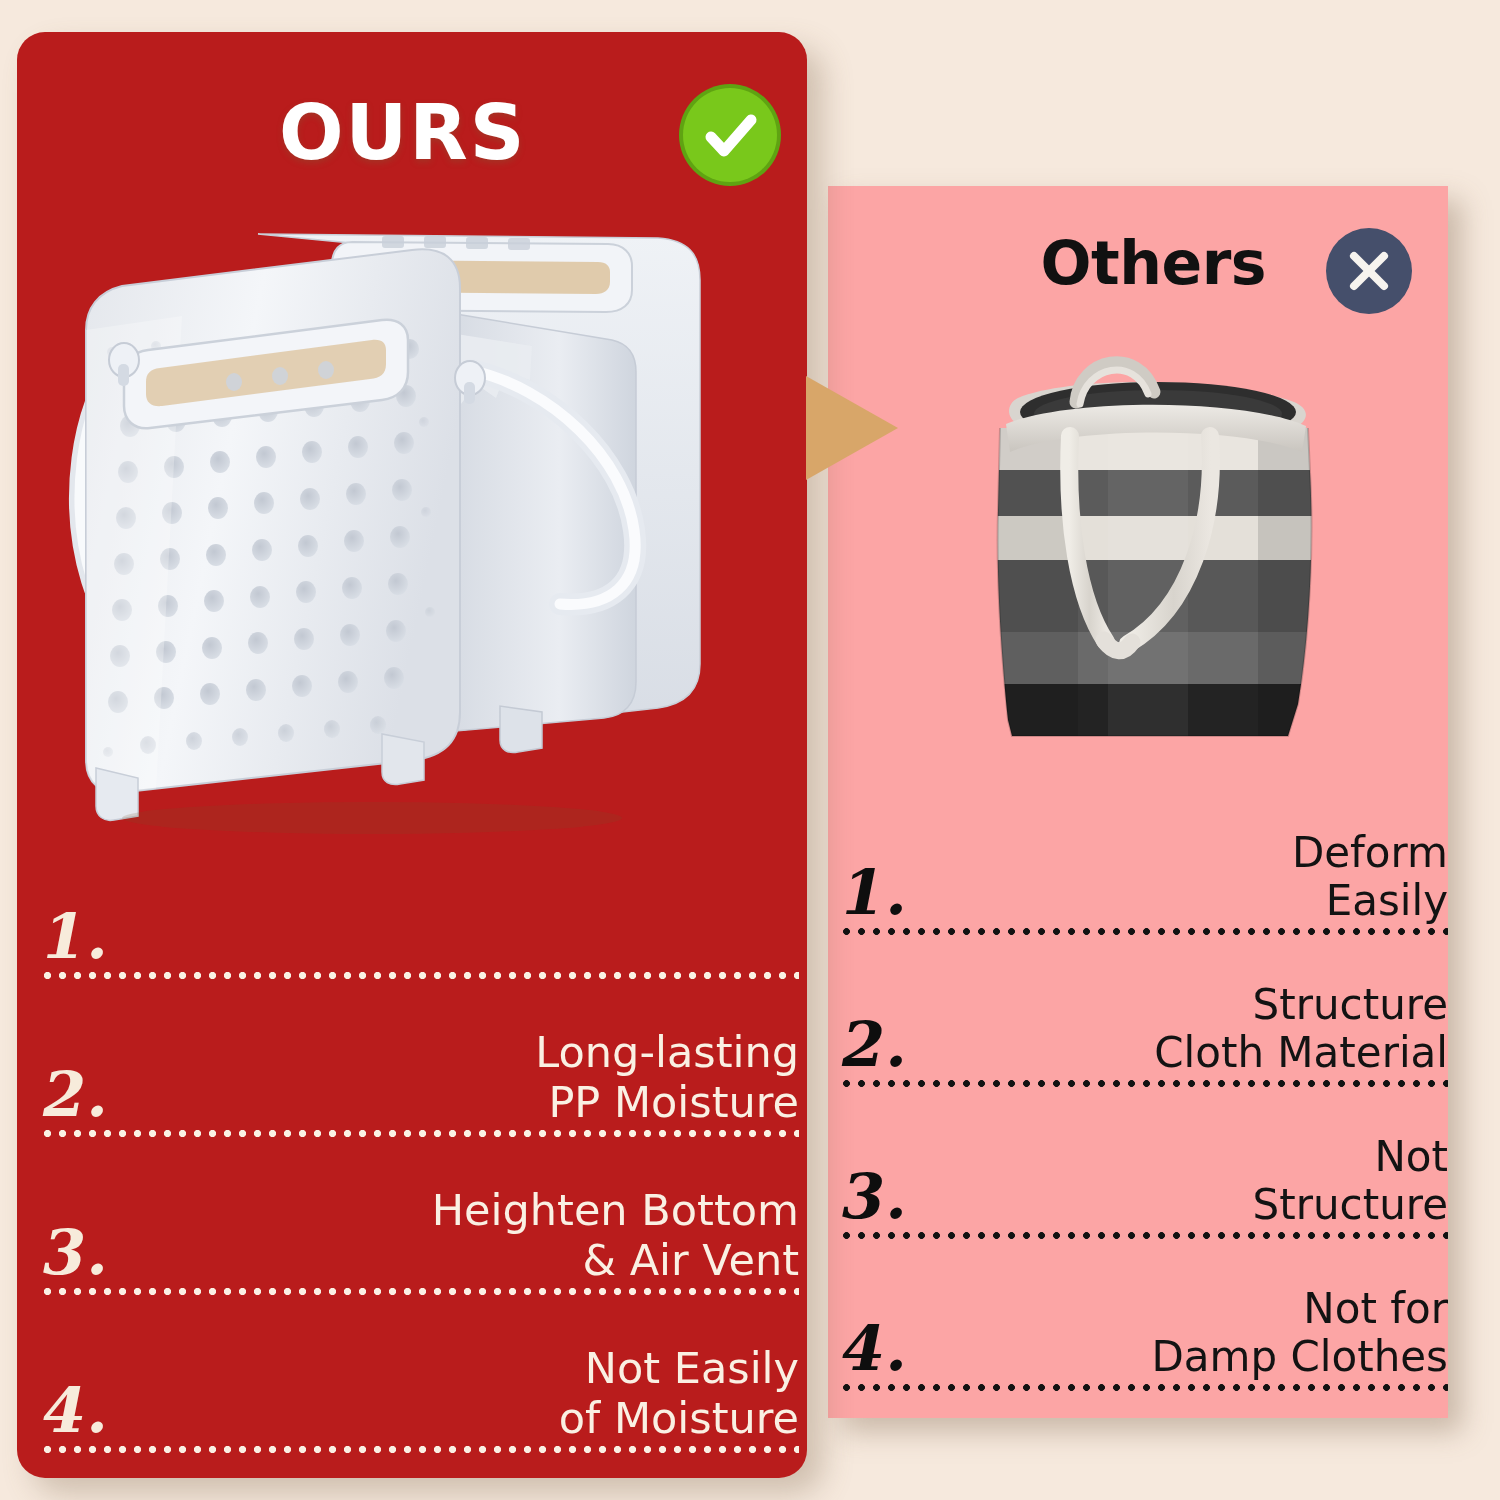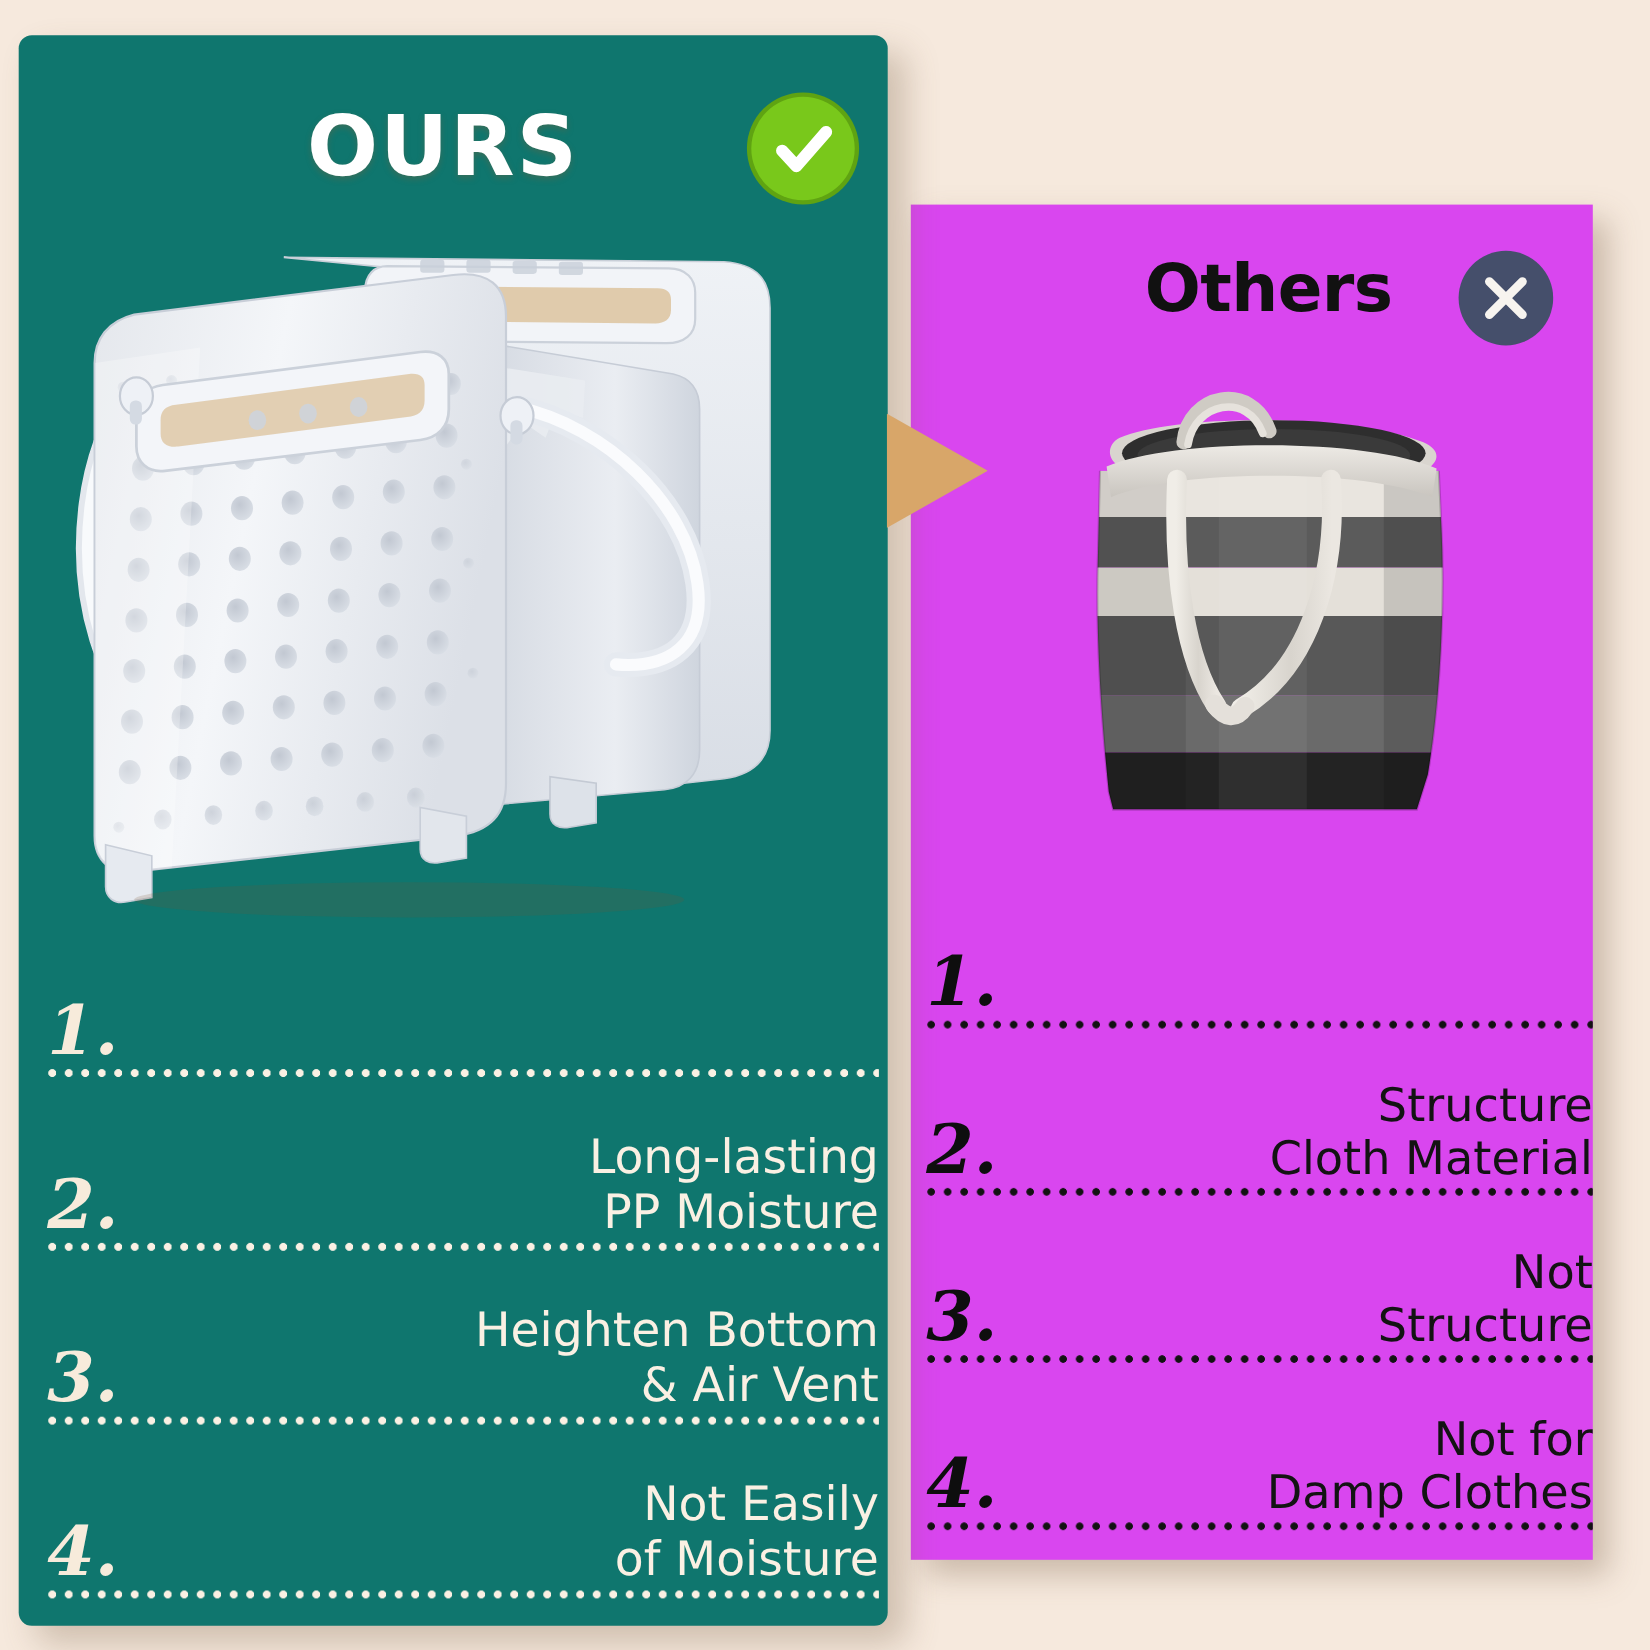--- a/index.html
+++ b/index.html
@@ -15,21 +15,21 @@
 
   .canvas { position: absolute; inset: 0; }
 
   
   .others-panel {
     position: absolute;
     left: 828px;
     top: 186px;
     width: 620px;
     height: 1232px;
-    background: #d946ef;
+    background: #fca5a5;
     box-shadow: 14px 14px 26px rgba(120, 95, 70, 0.34);
     z-index: 1;
   }
 
   .others-header {
     position: absolute;
     left: 0; top: 20px;
     width: 620px;
     height: 120px;
   }
@@ -69,22 +69,22 @@
     width: 606px;
   }
 
   
   .ours-panel {
     position: absolute;
     left: 17px;
     top: 32px;
     width: 790px;
     height: 1446px;
-    background: #0f766e;
-    border-radius: 12px;
+    background: #b91c1c;
+    border-radius: 28px;
     box-shadow: 16px 16px 30px rgba(120, 95, 70, 0.30);
     z-index: 2;
   }
 
   .arrow-tab {
     position: absolute;
     left: 806px;
     top: 376px;
     width: 92px;
     height: 104px;
@@ -246,20 +246,22 @@
         <path d="M146,308 C156,322 166,322 174,310" fill="none" stroke="#E4E0DA" stroke-width="17" stroke-linecap="round"></path>
 
         <path d="M42,96 L40,178 C38,250 44,330 50,388 L54,404 L330,404 L340,372
                  C352,300 356,210 352,140 L350,96" fill="none" stroke="rgba(0,0,0,0.18)" stroke-width="2"></path>
       </svg>
     </div>
 
     <div class="others-list">
       <div class="row">
         <span class="row-num">1.</span>
+        <span class="row-text">Deform
+Easily</span>
         <span class="dots"></span>
       </div>
       <div class="row">
         <span class="row-num">2.</span>
         <span class="row-text">Structure
 Cloth Material</span>
         <span class="dots"></span>
       </div>
       <div class="row">
         <span class="row-num">3.</span>

